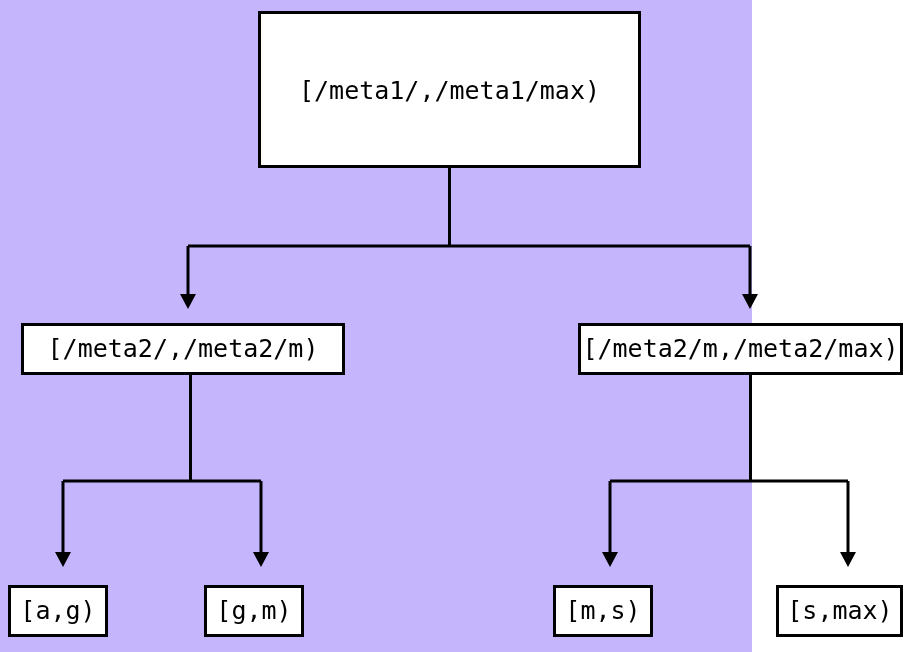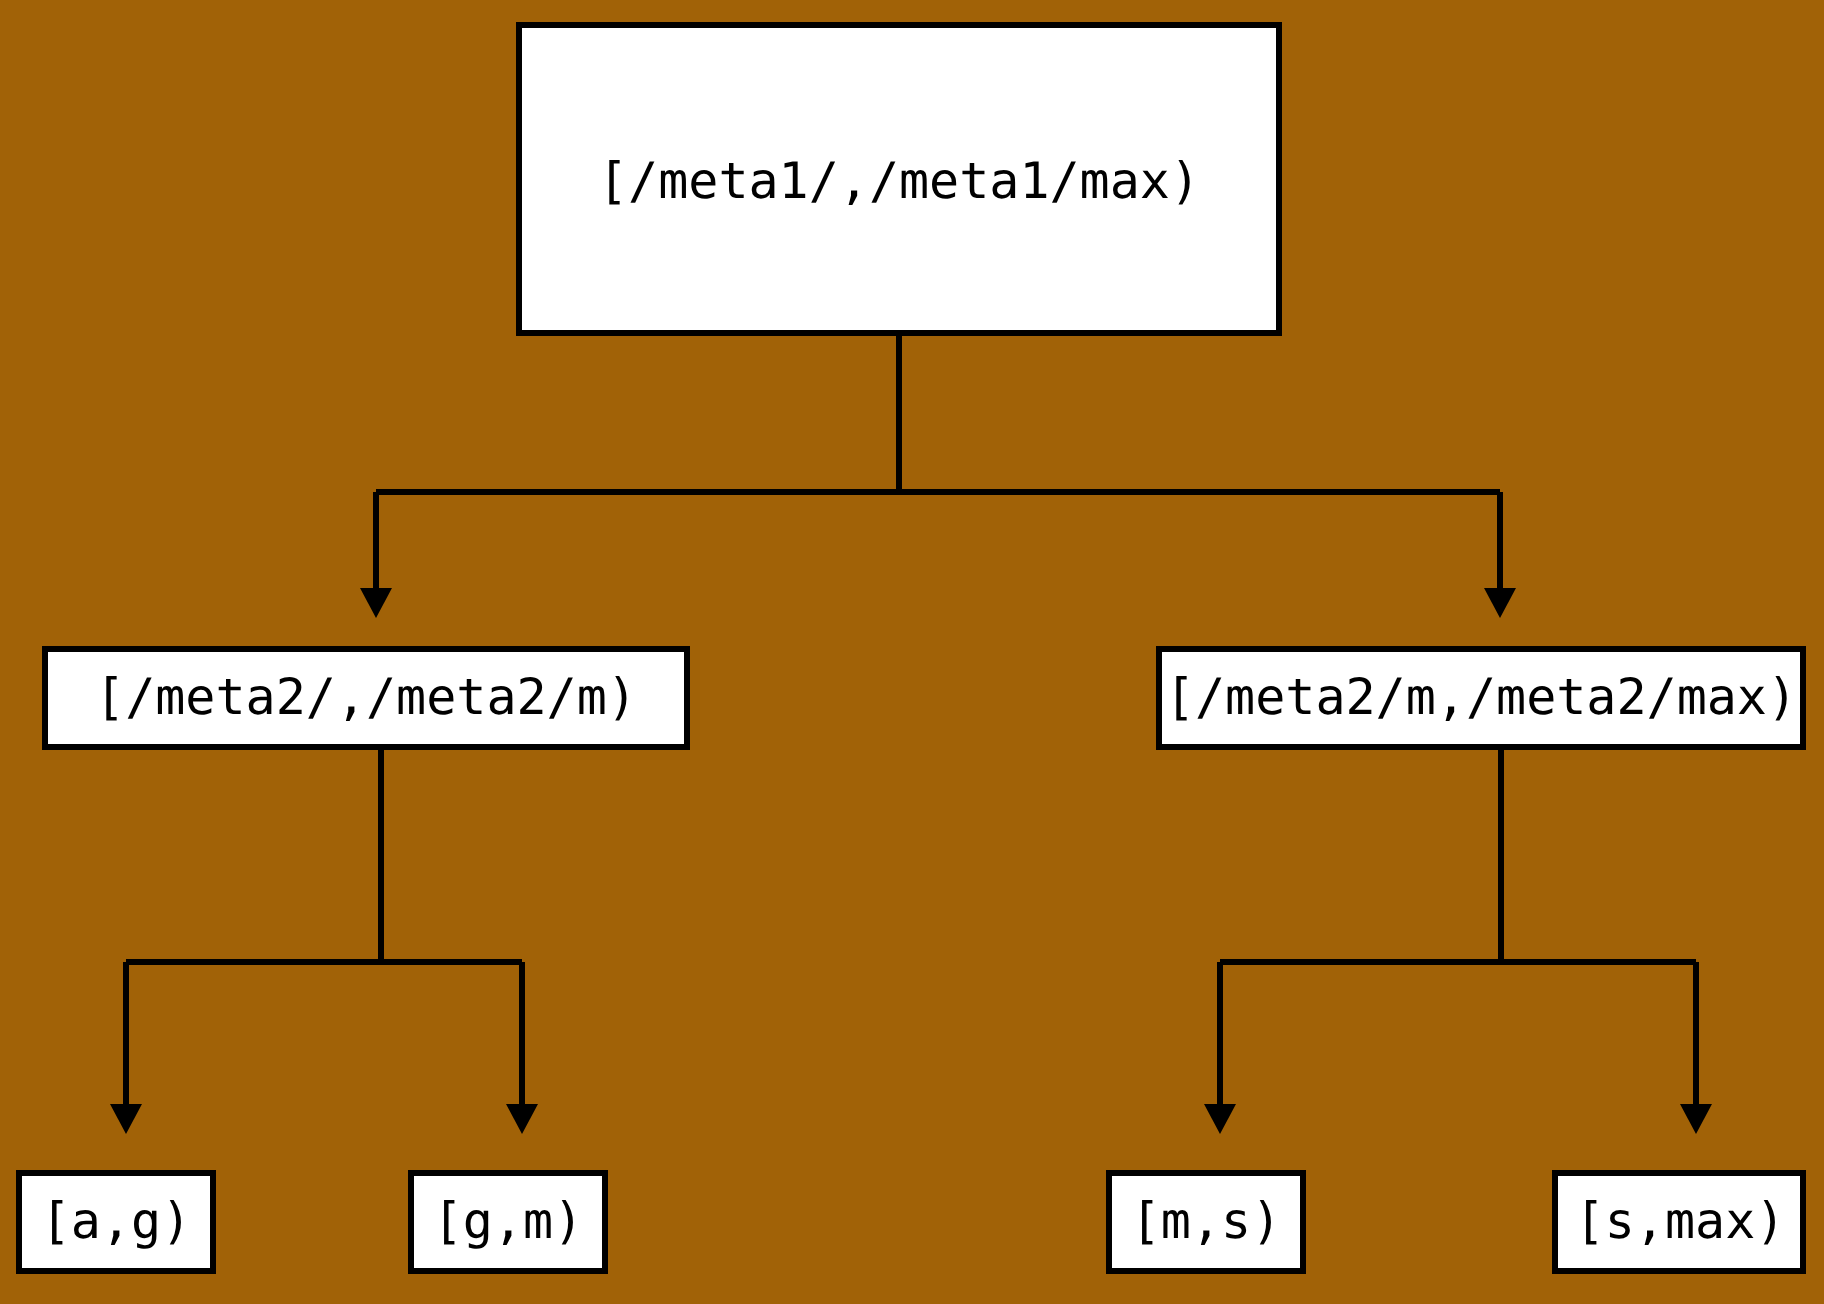--- a/index.html
+++ b/index.html
@@ -8,23 +8,23 @@
     background: #ffffff;
   }
   body {
     width: 912px;
     height: 652px;
     font-family: "DejaVu Sans Mono", "Liberation Mono", monospace;
     overflow: hidden;
   }
   #diagram-root {
     position: relative;
-    width: 912px;
+    width: 752px;
     height: 652px;
-    background: #a16207;
+    background: #c4b5fd;
   }
   svg.tree-canvas {
     position: absolute;
     top: 0;
     left: 0;
     width: 912px;
     height: 652px;
     display: block;
   }
   .node-box {

